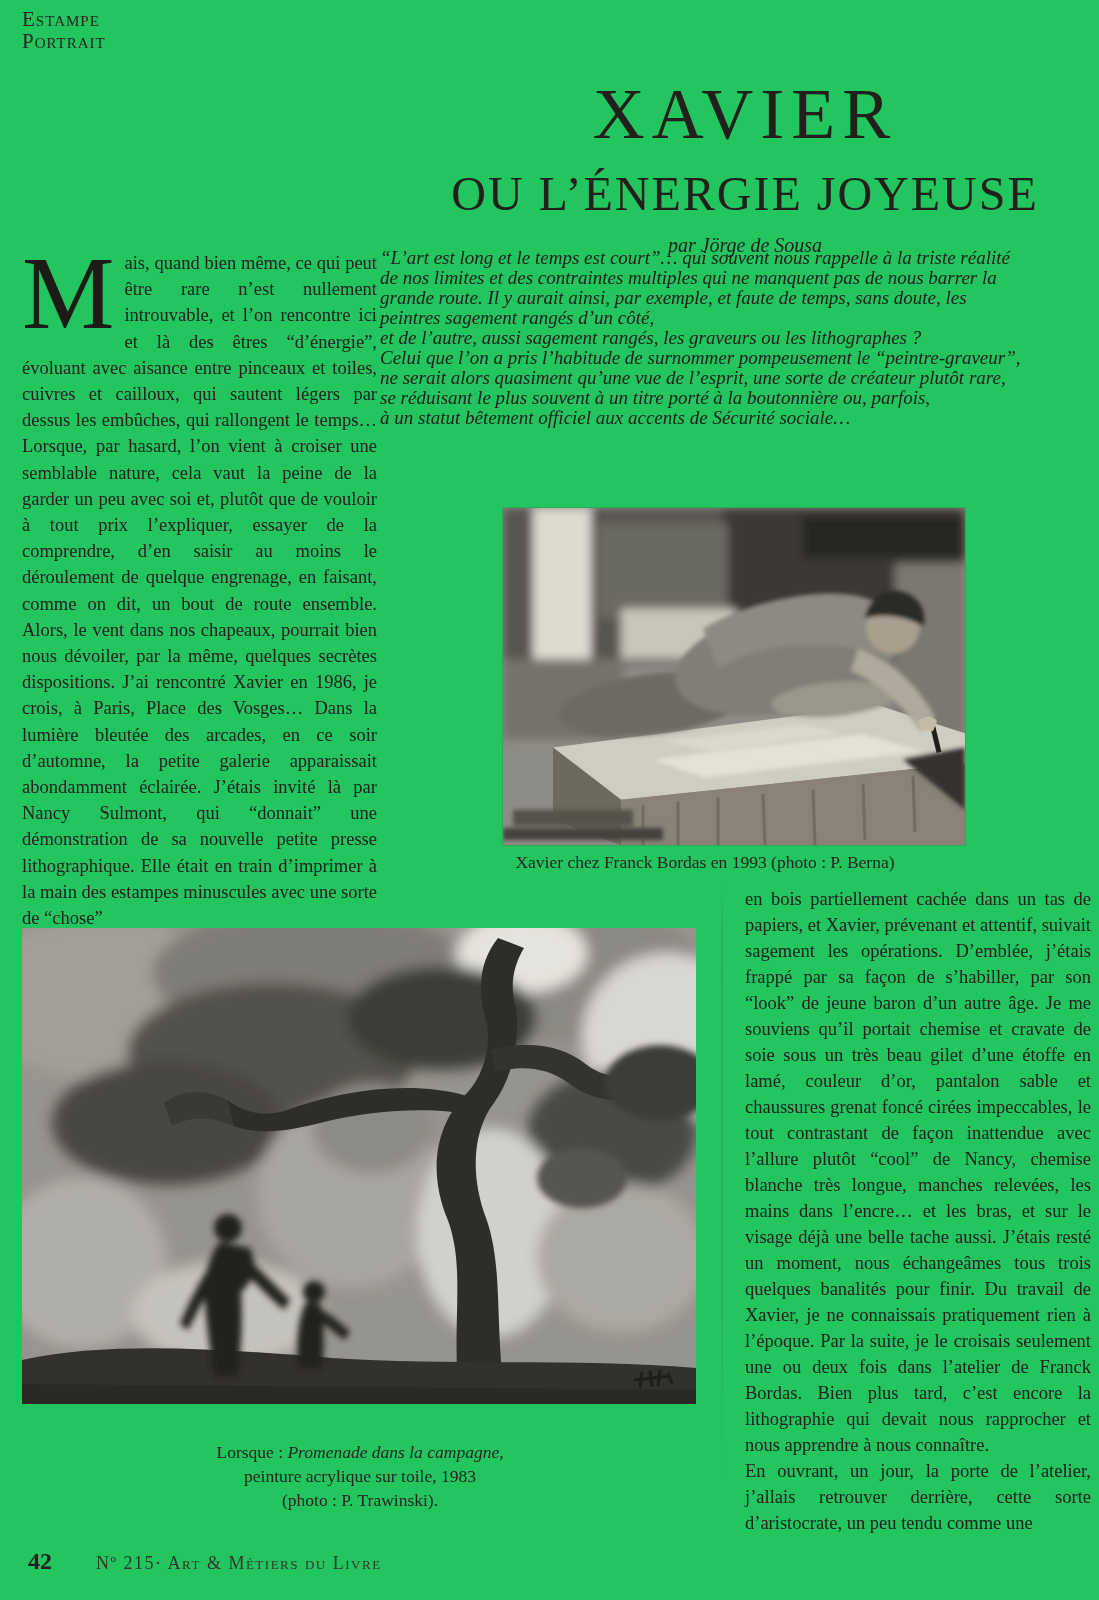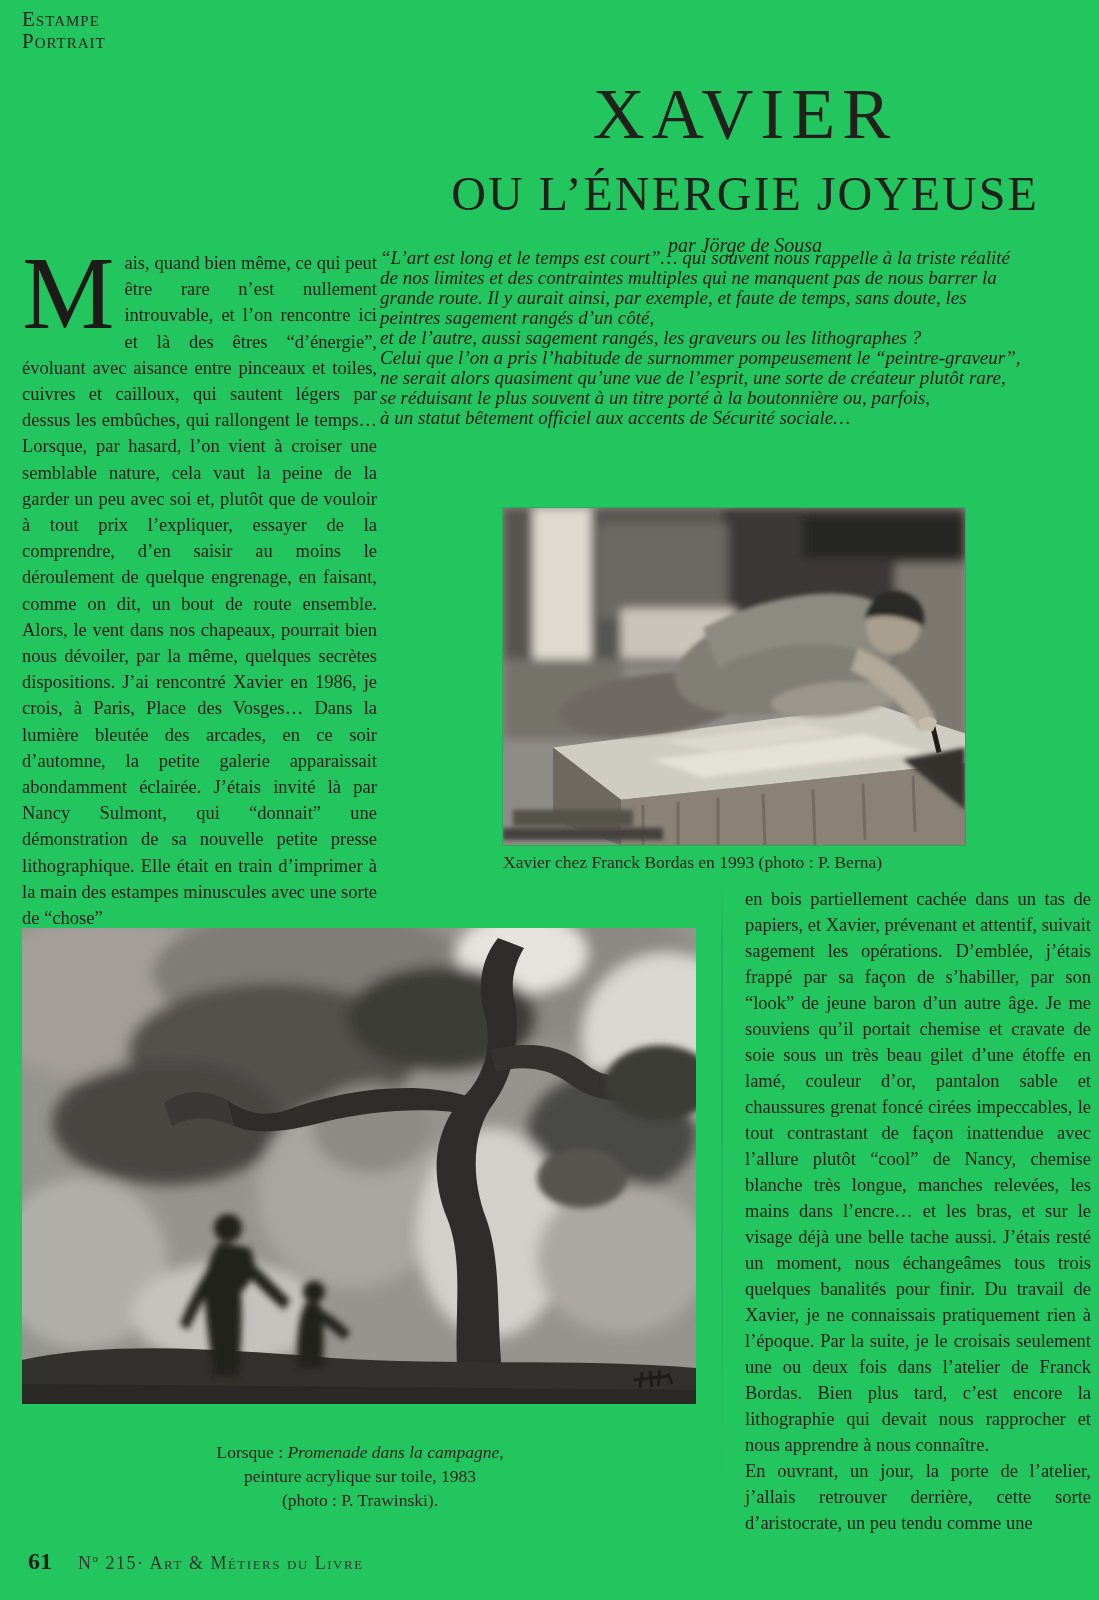--- a/index.html
+++ b/index.html
@@ -22,36 +22,36 @@
   
   .col{position:absolute;text-align:justify;font-size:18.5px;line-height:26.2px;color:#222120;}
   .col p{margin:0;}
   #col-left{left:22px;top:250px;width:355px;}
   #col-right{left:745px;top:886px;width:346px;line-height:26px;}
   .dropcap{float:left;font-size:104px;line-height:78px;padding:4px 10px 0 0;color:#1c1b18;}
   
   .photo-fig{position:absolute;left:503px;top:508px;width:462px;height:337px;margin:0;
     box-shadow:0 0 0 1px rgba(80,78,72,.25);}
   .photo-fig svg{display:block;width:100%;height:100%;}
-  .photo-caption{position:absolute;left:503px;top:852px;width:462px;
+  .photo-caption{position:absolute;left:474px;top:852px;width:462px;text-align:center;
     font-size:17.5px;color:#262521;}
   
   .painting-fig{position:absolute;left:22px;top:928px;width:674px;height:476px;margin:0;}
   .painting-fig svg{display:block;width:100%;height:100%;}
   .painting-caption{position:absolute;left:22px;top:1440px;width:676px;text-align:center;
     font-size:17.5px;line-height:24px;color:#262521;}
   .painting-caption .t-italic{font-style:italic;text-align:center;}
   .caption-rest{white-space:pre-line;}
   
   .gutter-line{position:absolute;left:721px;top:884px;width:2px;height:600px;
     background:linear-gradient(to bottom, rgba(70,68,64,0) 0%, rgba(70,68,64,.20) 12%, rgba(70,68,64,.12) 70%, rgba(70,68,64,0) 100%);}
   
   .footer{position:absolute;left:28px;top:1548px;width:1000px;}
   .page-number{display:inline-block;font-size:24px;font-weight:bold;color:#21201d;vertical-align:baseline;}
-  .magazine{display:inline-block;margin-left:22px;font-variant:small-caps;font-size:18px;
+  .magazine{display:inline-block;margin-left:40px;font-variant:small-caps;font-size:18px;
     letter-spacing:1.5px;color:#34332f;vertical-align:baseline;}
 </style>
 </head>
 <body>
 
 <div id="page">
 
   <div class="rubric">
     <div>Estampe</div>
     <div>Portrait</div>
@@ -201,17 +201,17 @@
     </svg>
   </figure>
 
   <div class="painting-caption">
     <div><span>Lorsque : </span><span class="t-italic">Promenade dans la campagne,</span></div>
     <div class="caption-rest">peinture acrylique sur toile, 1983
 (photo : P. Trawinski).</div>
   </div>
 
   <div class="footer">
-    <span class="page-number">61</span>
+    <span class="page-number">42</span>
     <span class="magazine">Nº 215· Art &amp; Métiers du Livre</span>
   </div>
 
 </div>
 
 </body></html>

